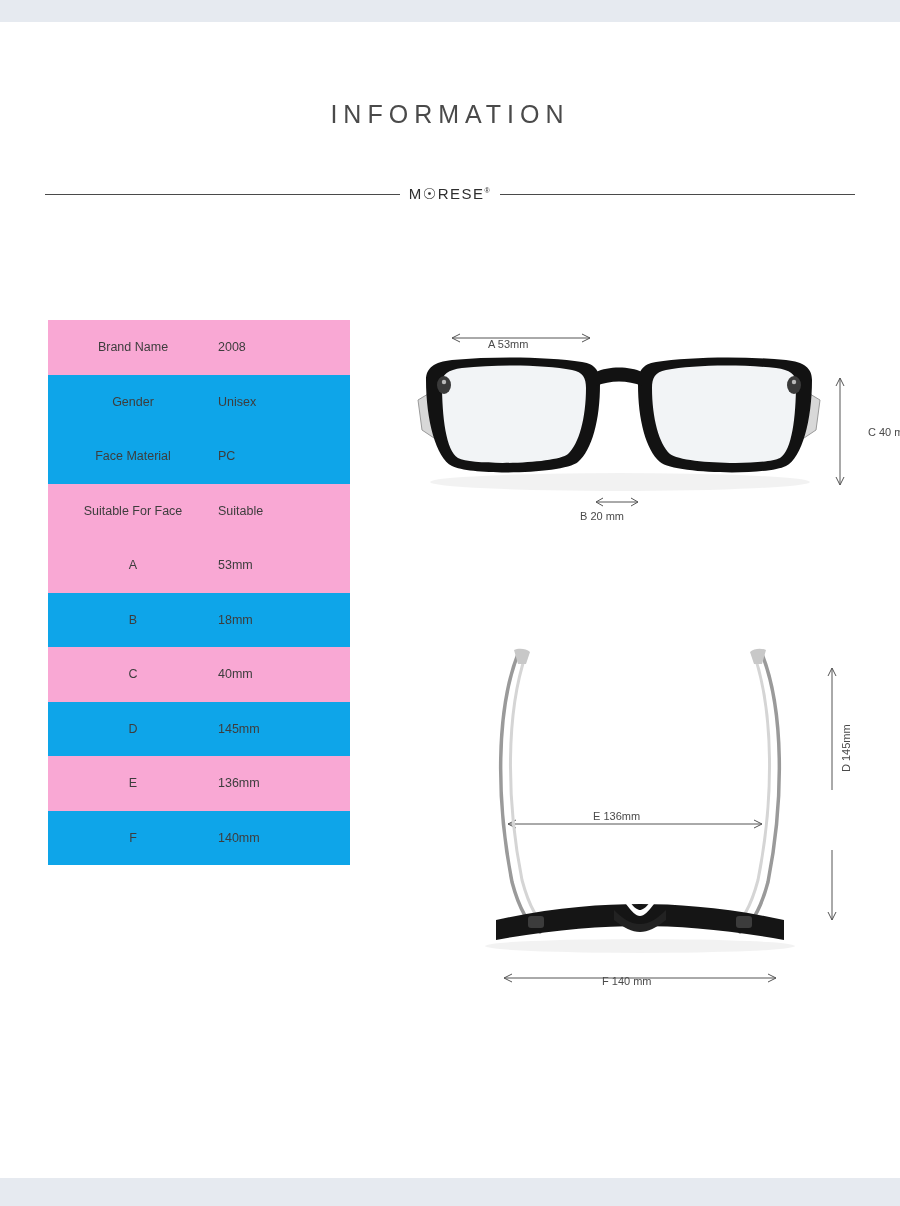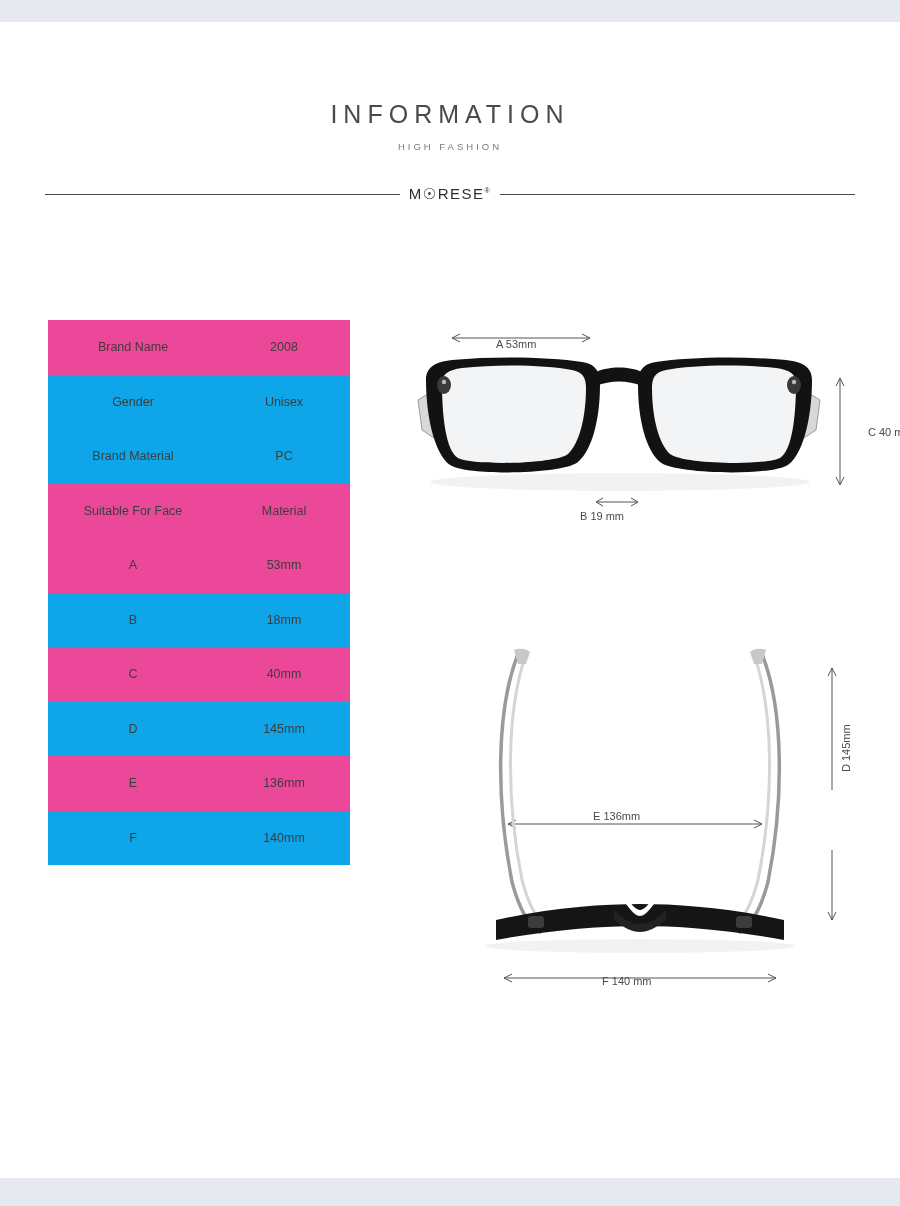--- a/index.html
+++ b/index.html
@@ -107,23 +107,22 @@
     padding: 0;
     vertical-align: middle;
     font-weight: 400;
   }
   .spec-table td.label {
     width: 170px;
     text-align: center;
   }
   .spec-table td.value {
     width: 132px;
-    text-align: center;
-  }
-  .spec-table tr.odd { background: #ec4899; }
+  }
+  .spec-table tr.odd { background: #f9a8d4; }
   .spec-table tr.even { background: #0ea5e9; }
 
   
   .front-view {
     position: absolute;
     left: 400px;
     top: 310px;
     width: 480px;
     height: 250px;
   }
@@ -149,21 +148,20 @@
 </head>
 <body>
 
 <div class="page">
 
   <div class="band-top"></div>
   <div class="band-bottom"></div>
 
   <div class="header">
     <div class="header-title">INFORMATION</div>
-    <div class="header-sub">HIGH FASHION</div>
   </div>
 
   <div class="rule-wrap">
     <div class="rule-line rule-left"></div>
     <div class="rule-line rule-right"></div>
     <div class="brand">
       <span>M</span><span class="o-mark">☉</span><span>RESE</span><span class="reg">®</span>
     </div>
   </div>
 
@@ -171,26 +169,26 @@
     <tbody>
       <tr class="odd">
         <td class="label">Brand Name</td>
         <td class="value">2008</td>
       </tr>
       <tr class="even">
         <td class="label">Gender</td>
         <td class="value">Unisex</td>
       </tr>
       <tr class="even">
-        <td class="label">Brand Material</td>
+        <td class="label">Face Material</td>
         <td class="value">PC</td>
       </tr>
       <tr class="odd">
         <td class="label">Suitable For Face</td>
-        <td class="value">Material</td>
+        <td class="value">Suitable</td>
       </tr>
       <tr class="odd">
         <td class="label">A</td>
         <td class="value">53mm</td>
       </tr>
       <tr class="even">
         <td class="label">B</td>
         <td class="value">18mm</td>
       </tr>
       <tr class="odd">
@@ -255,22 +253,22 @@
         <path d="M196,62 C208,56 230,56 242,62 L242,76 C228,70 210,70 196,76 Z" fill="#121212"></path>
 
         <ellipse cx="44" cy="75" rx="7" ry="9" fill="#3a3a3a"></ellipse>
         <circle cx="44" cy="72" r="2.2" fill="#b9b9b9"></circle>
         <ellipse cx="394" cy="75" rx="7" ry="9" fill="#3a3a3a"></ellipse>
         <circle cx="394" cy="72" r="2.2" fill="#b9b9b9"></circle>
       </g>
 
       <ellipse cx="220" cy="172" rx="190" ry="9" fill="#000" opacity="0.05"></ellipse>
     </svg>
-    <div class="dim-label" style="left:88px; top:28px;margin-left:8px;">A 53mm</div>
-    <div class="dim-label" style="left:180px; top:200px;">B 19 mm</div>
+    <div class="dim-label" style="left:88px; top:28px;">A 53mm</div>
+    <div class="dim-label" style="left:180px; top:200px;">B 20 mm</div>
     <div class="dim-label" style="left:468px; top:116px;">C 40 mm</div>
   </div>
 
   <div class="top-view">
     <svg width="480" height="400" viewBox="0 0 480 400">
 
       <g stroke="#555" stroke-width="1" fill="none">
         <line x1="432" y1="48" x2="432" y2="170"></line>
         <polyline points="428,56 432,48 436,56"></polyline>
         <line x1="432" y1="230" x2="432" y2="300"></line>

